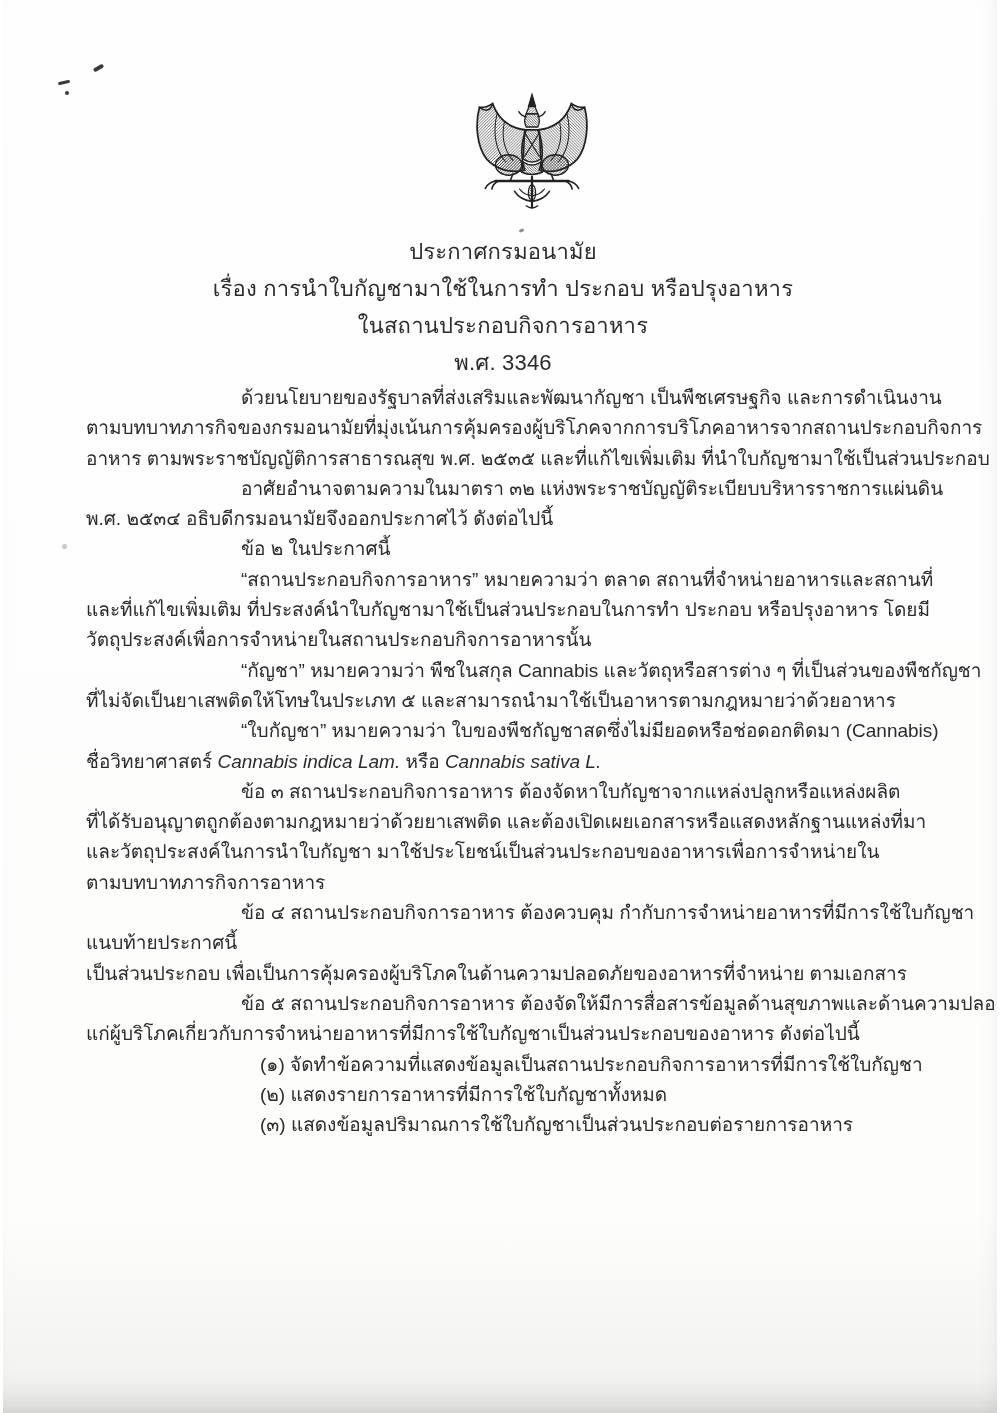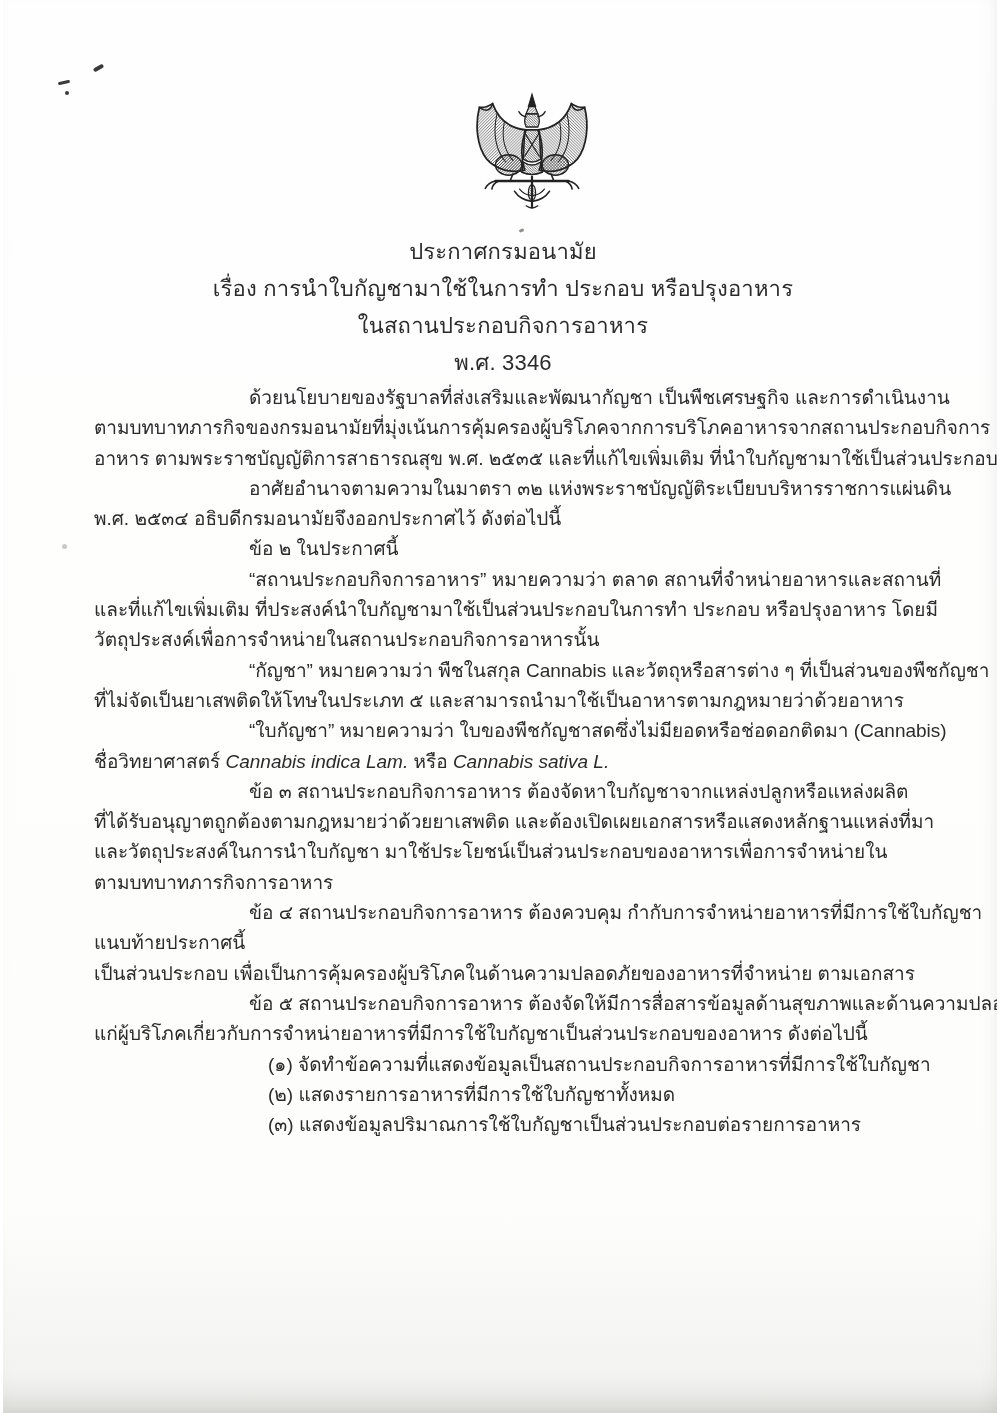--- a/index.html
+++ b/index.html
@@ -46,21 +46,21 @@
     font-size: 22px;
     line-height: 37px;
     font-weight: 500;
     color: #2b2b2b;
     letter-spacing: 0.2px;
   }
 
   .body-block {
     position: absolute;
     top: 383px;
-    left: 91px;
+    left: 83px;
     width: 838px;
     font-size: 19px;
     line-height: 30.3px;
     color: #2b2b2b;
   }
   .body-block .line { white-space: nowrap; }
   .body-block .indent-para { padding-left: 155px; }
   .body-block .indent-list { padding-left: 174px; }
   .italic { font-style: italic; margin-top: 16px; }
 </style>

